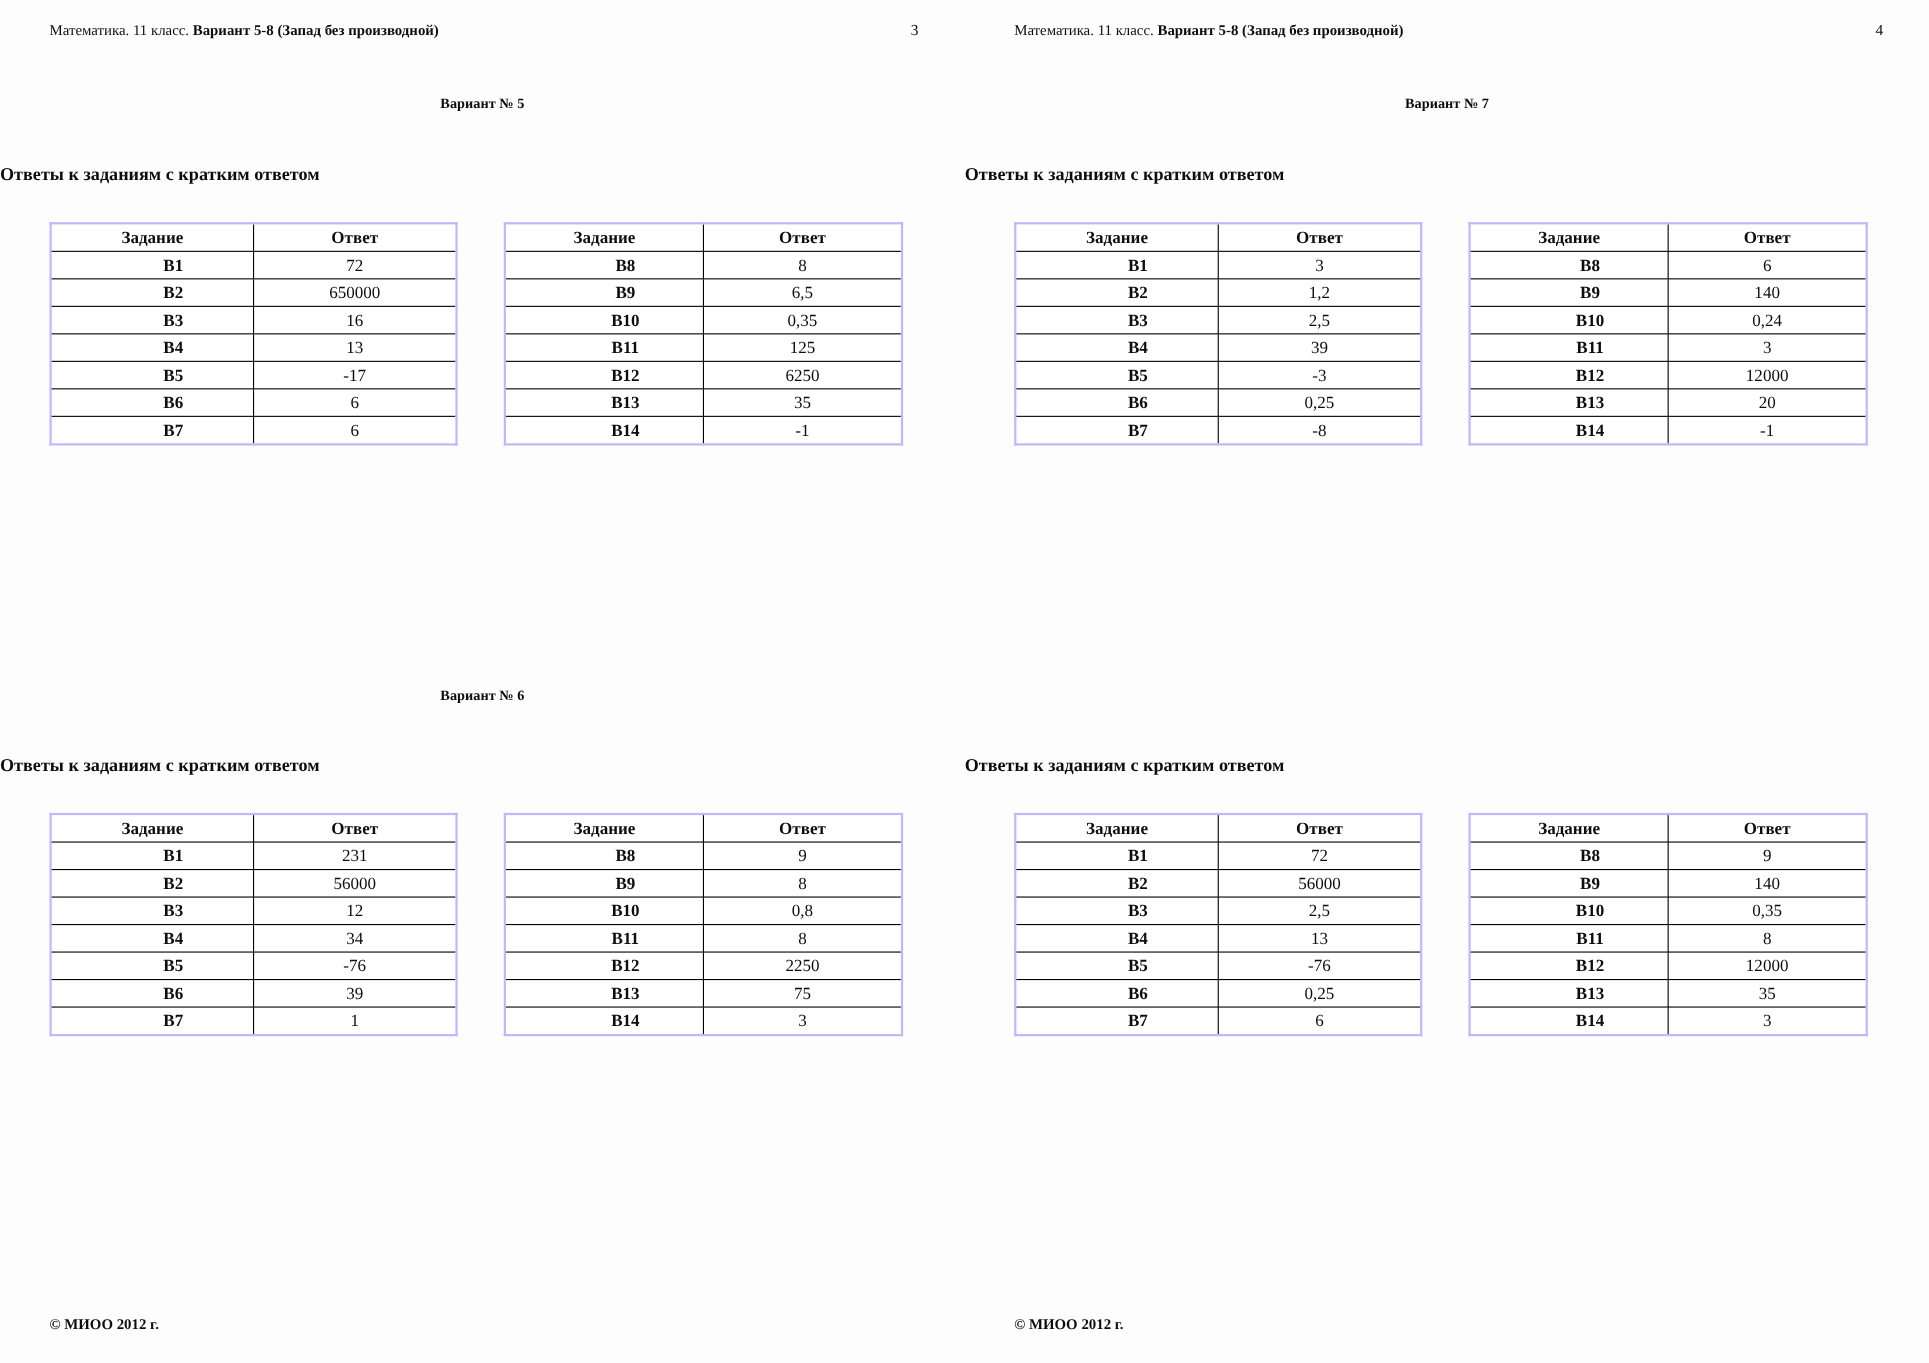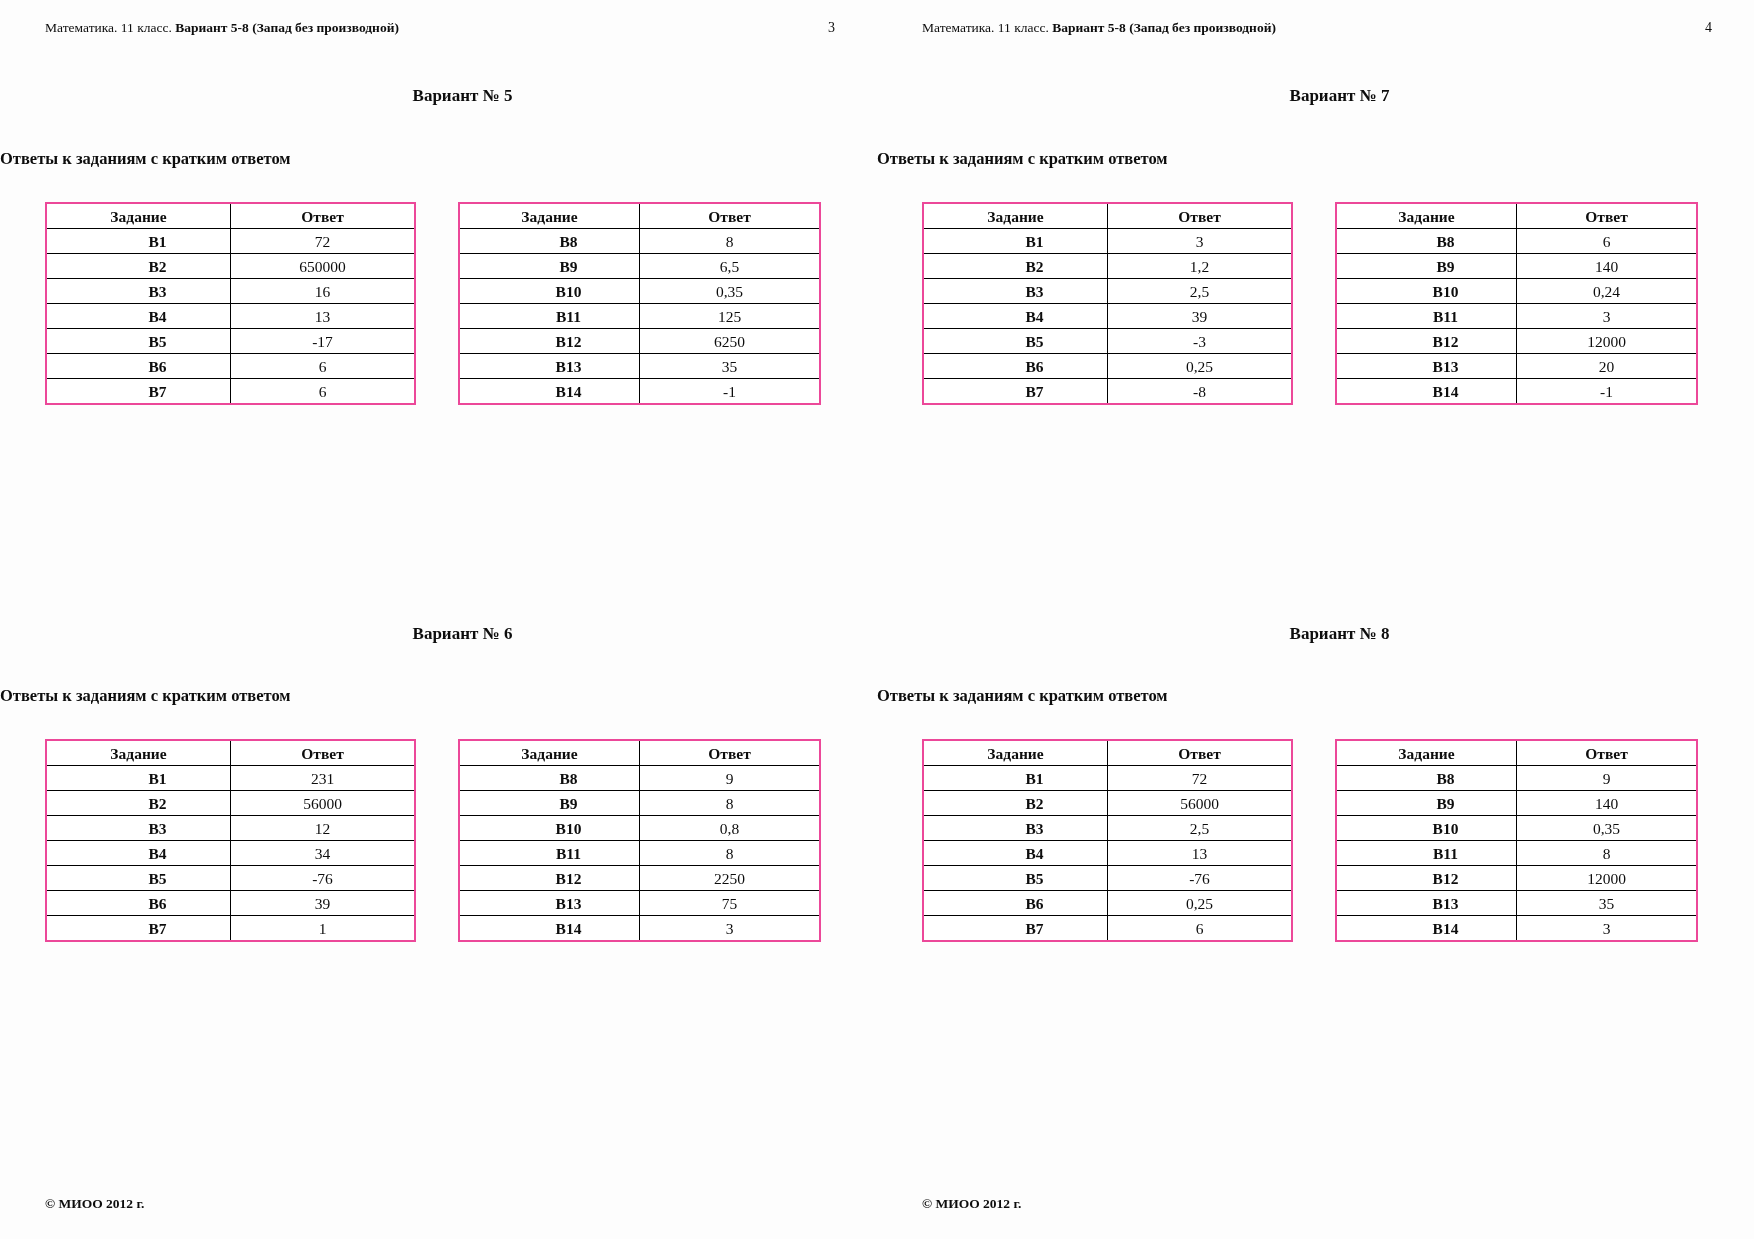--- a/index.html
+++ b/index.html
@@ -16,21 +16,21 @@
   .pg-header{
     position:absolute;top:20px;left:45px;right:42px;
     display:flex;justify-content:space-between;align-items:baseline;
     font-size:13.5px;white-space:nowrap;gap:40px;
   }
   .pg-header .bold{font-weight:bold;}
   .pg-num{font-size:14px;}
 
   .v-title{
     position:absolute;left:0;width:100%;text-align:center;
-    font-size:17px;font-weight:bold;padding-left:24px;
+    font-size:13px;font-weight:bold;
   }
   .v-sub{
     position:absolute;left:0;width:100%;
     font-size:16.5px;font-weight:bold;
   }
   .v1-title{top:86px;}
   .v1-sub{top:149px;}
   .v1-tables{top:202px;}
   .v2-title{top:624px;}
   .v2-sub{top:686px;}
@@ -43,21 +43,21 @@
   }
   table.ans.left{left:0;width:371px;}
   table.ans.right{left:413px;width:363px;}
   table.ans th, table.ans td{
     border:1.6px solid #000;
     height:24px;padding:0 4px;
     text-align:center;vertical-align:middle;
     font-size:15.5px;line-height:23px;
     overflow:hidden;white-space:nowrap;
   }
-  table.ans{border:2px solid #ec4899;}
+  table.ans{border:2px solid #c4b5fd;}
   table.ans th{font-weight:bold;}
   table.ans td.t{width:152px;font-weight:bold;padding-left:42px;}
   table.ans td.a{font-weight:normal;margin-top:38px;}
 
   .pg-footer{
     position:absolute;top:1196px;left:45px;
     font-size:13.5px;
     font-weight:bold;
   }
 </style>
@@ -306,21 +306,20 @@
             <td class="a">20</td>
           </tr>
       <tr>
             <td class="t">В14</td>
             <td class="a">-1</td>
           </tr>
     </tbody>
       </table>
   </div>
 
-  <div class="v-title v2-title">Вариант № 8</div>
   <div class="v-sub v2-sub">Ответы к заданиям с кратким ответом</div>
 
   <div class="tables-row v2-tables">
     <table class="ans left">
       <tbody>
           <tr>
         <th class="t">Задание</th>
         <th>Ответ</th>
       </tr>
       <tr>

